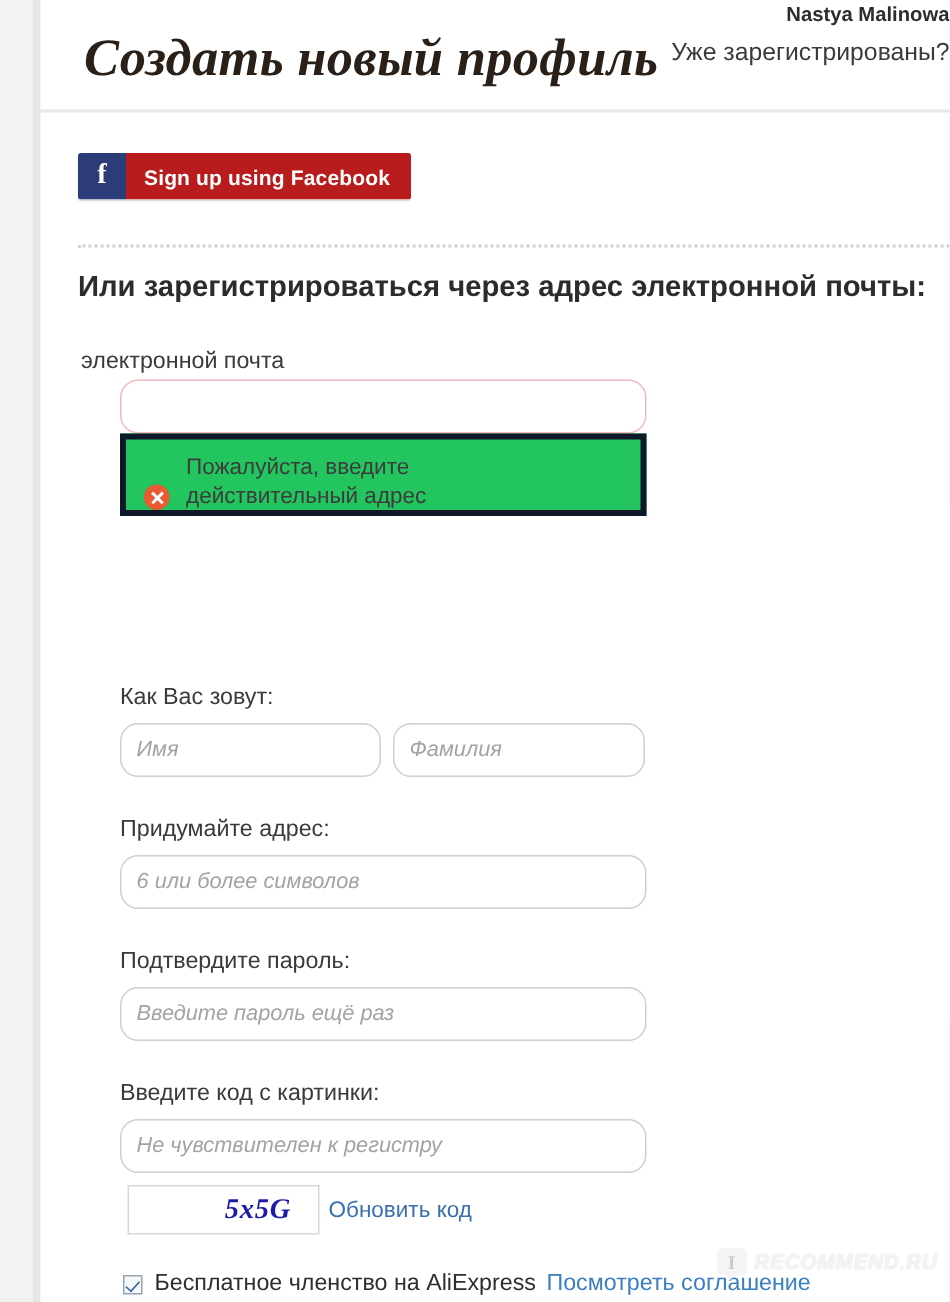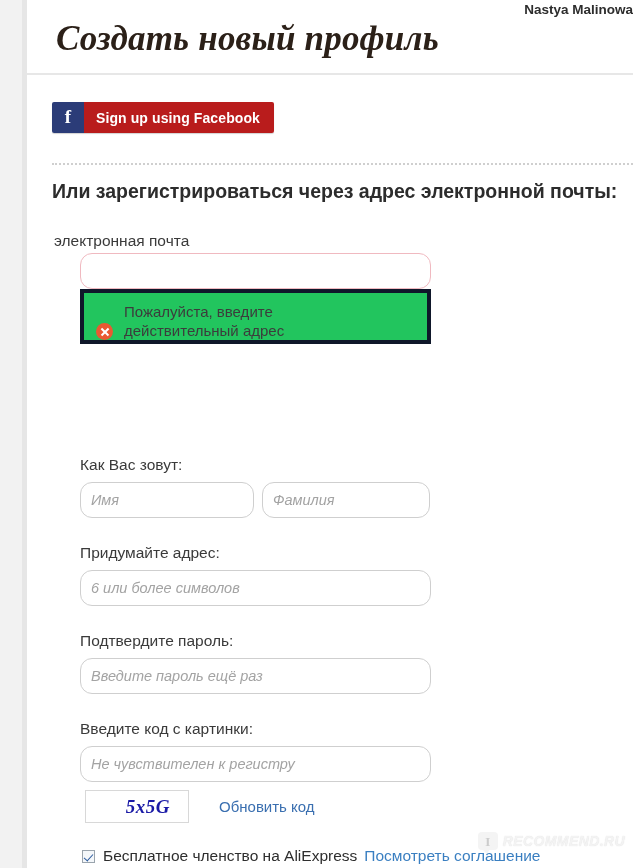--- a/index.html
+++ b/index.html
@@ -238,21 +238,21 @@
 
   
   .lbl-captcha { left: 53px; top: 645px; }
   .in-captcha {
     left: 53px; top: 671px;
     width: 351px; height: 36px;
   }
   .captcha-image {
     position: absolute;
     left: 58px; top: 715px;
-    width: 104px; height: 33px;
+    width: 128px; height: 33px;
     box-sizing: border-box;
     border: 1px solid #d8d8d8;
     background: #ffffff;
     display: flex;
     align-items: center;
     justify-content: flex-end;
     padding-right: 18px;
   }
   .captcha-text {
     font-family: "Liberation Serif", serif;
@@ -358,36 +358,37 @@
 <body>
 
 <div class="page-gutter"></div>
 <div class="gutter-edge"></div>
 
 <div class="sheet">
 
   <div class="header">
     <div class="page-title">Создать новый профиль</div>
     <div class="account-name">Nastya Malinowa</div>
+    <div class="already-registered">Уже зарегистрированы?</div>
   </div>
 
   <div class="content">
 
     <div class="fb-button">
       <div class="fb-icon-box">
         <span class="fb-f">f</span>
       </div>
       <div class="fb-label">Sign up using Facebook</div>
     </div>
 
     <div class="dotted-divider"></div>
 
     <div class="email-heading">Или зарегистрироваться через адрес электронной почты:</div>
 
-    <div class="field-label lbl-email">электронная почта</div>
+    <div class="field-label lbl-email">электронной почта</div>
     <input class="text-input in-email error-border" type="text" placeholder="" style="">
 
     <div class="error-box">
       <div class="error-icon"></div>
       <div class="error-text">Пожалуйста, введите действительный адрес</div>
     </div>
 
     <div class="field-label lbl-names">Как Вас зовут:</div>
     <input class="text-input in-first" type="text" placeholder="Имя" style="">
     <input class="text-input in-last" type="text" placeholder="Фамилия" style="">

